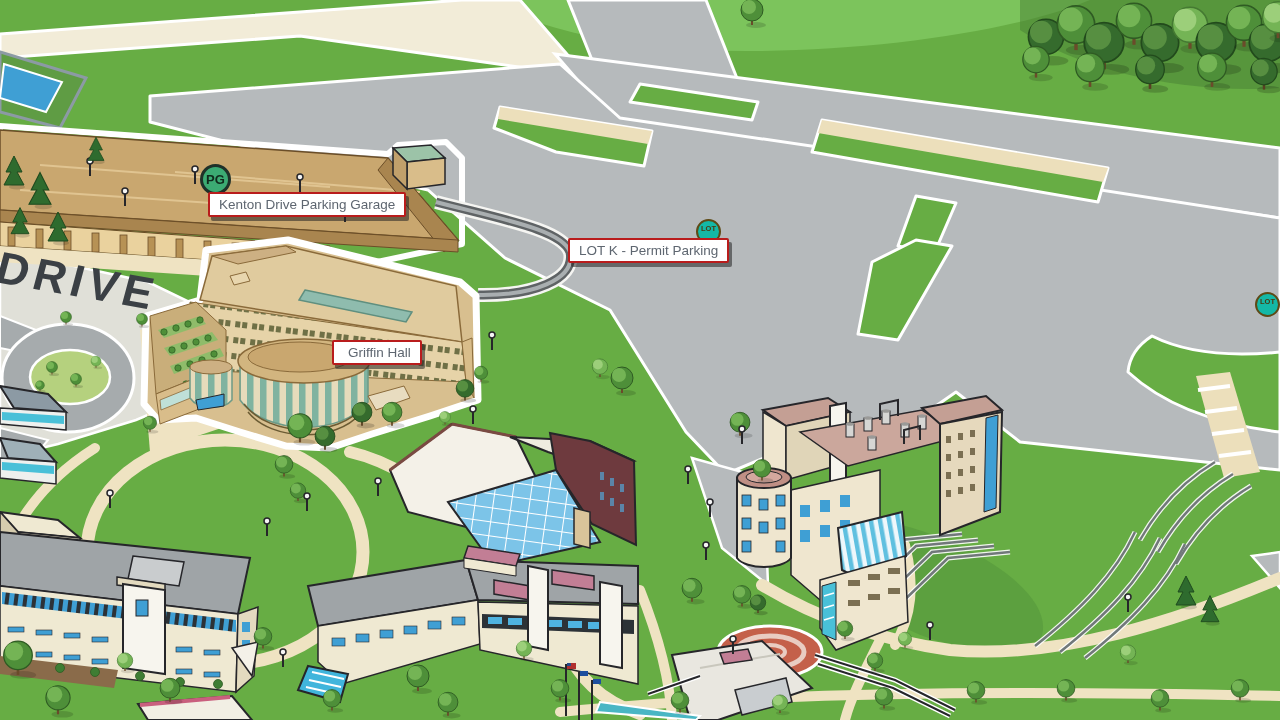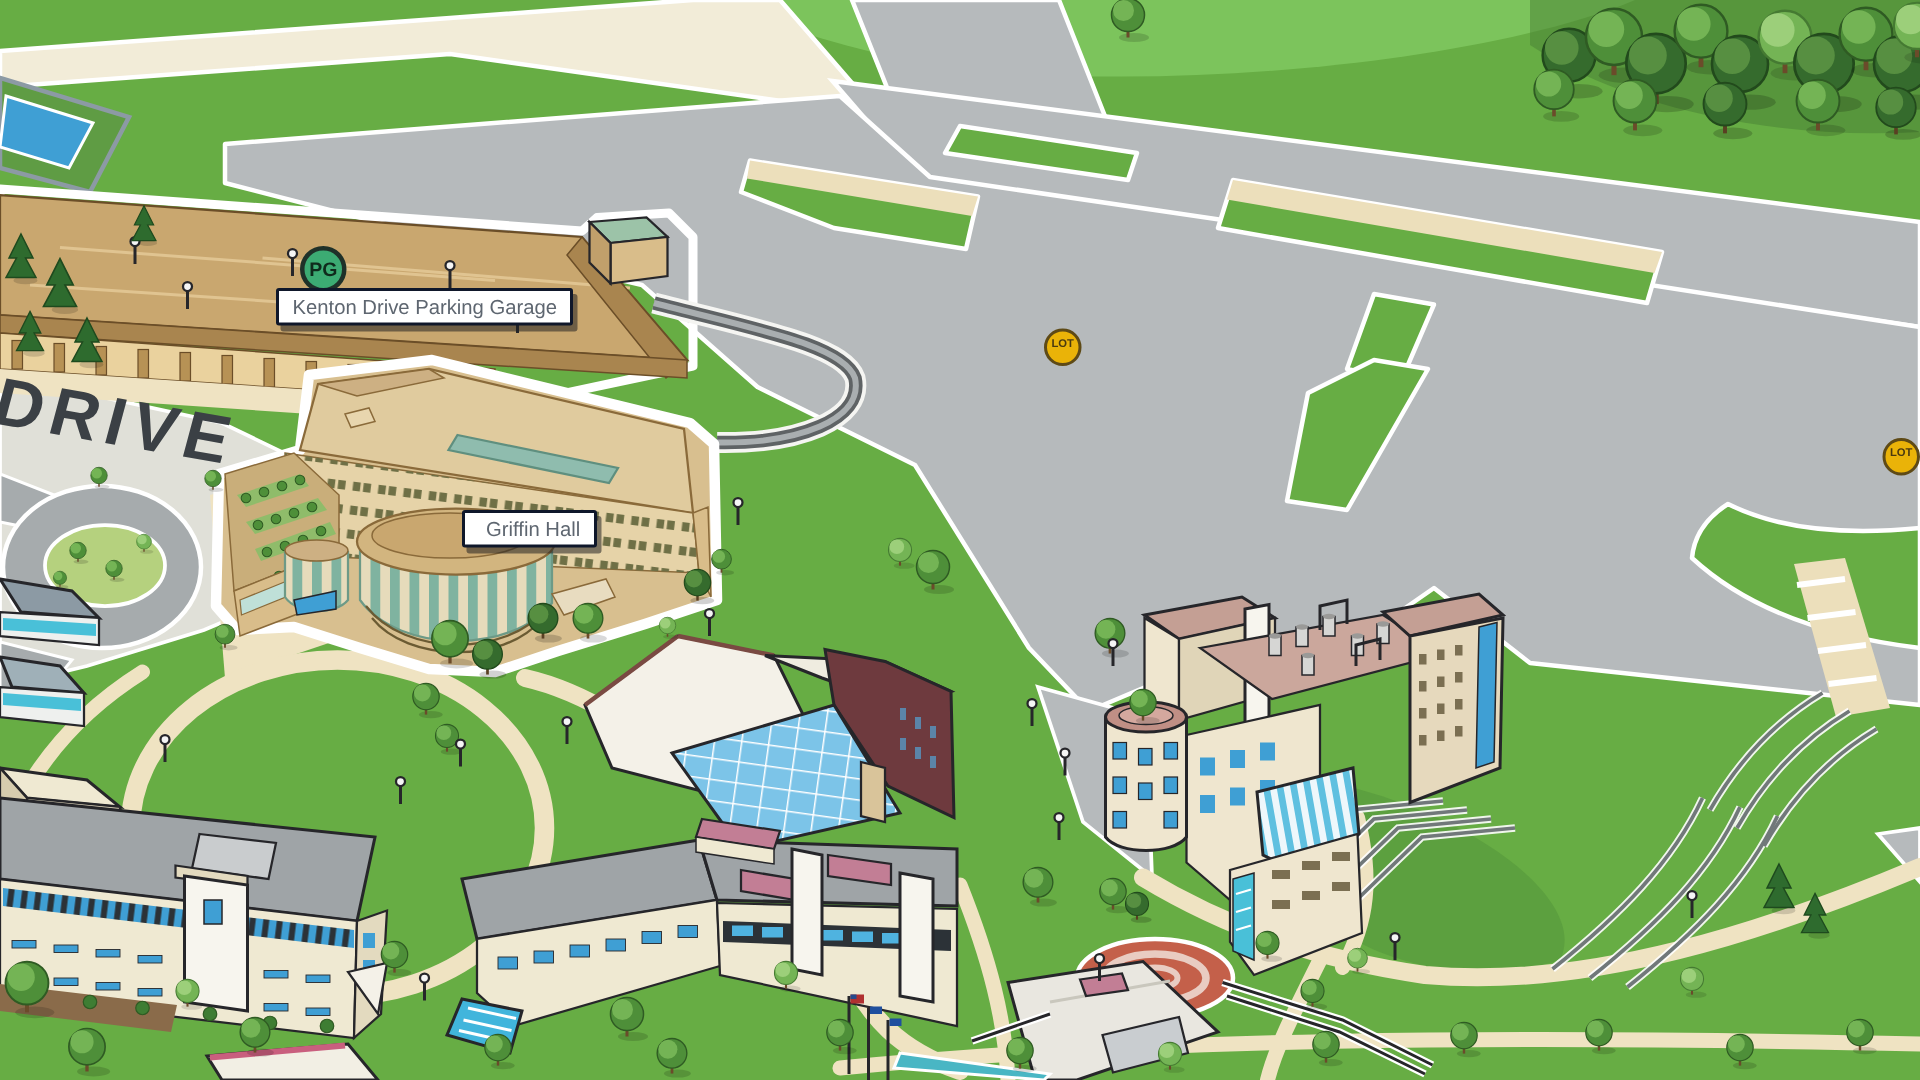--- a/index.html
+++ b/index.html
@@ -1,26 +1,26 @@
 <!DOCTYPE html>
 <html><head>
 <meta charset="utf-8">
 <style>
   html,body{margin:0;padding:0;background:#222;}
   #stage{position:relative;width:1280px;height:720px;overflow:hidden;
          font-family:"Liberation Sans",sans-serif;background:#67ad44;}
   #map-art{position:absolute;left:0;top:0;width:1280px;height:720px;display:block;}
-  .map-label{position:absolute;background:#fff;border:2px solid #0f172a;border-radius:2px;
+  .map-label{position:absolute;background:#fff;border:2px solid #b91c1c;border-radius:2px;
     box-shadow:3px 4px 0 rgba(35,35,35,.55);padding:3px 9px;white-space:nowrap;
-    font-size:13.5px;color:#5e6670;z-index:6;cursor:pointer;}
+    font-size:13.5px;color:#5e6670;z-index:6;cursor:pointer;margin-left:24px;}
   .badge{position:absolute;border-radius:50%;display:flex;align-items:center;justify-content:center;
     font-weight:bold;box-sizing:border-box;cursor:pointer;margin-left:27px;}
   .badge-pg{left:173px;top:164px;width:31px;height:31px;background:#3cab73;border:3px solid #1f3129;
     color:#0f2a1c;font-size:13px;z-index:6;}
-  .badge-lot{width:25px;height:25px;background:#eab308;border:2px solid #5e4a16;color:#4a3a10;
+  .badge-lot{width:25px;height:25px;background:#14b8a6;border:2px solid #5e4a16;color:#4a3a10;
     font-size:7.5px;z-index:5;align-items:flex-start;padding-top:3px;}
   #lbl-garage{left:184px;top:192px;}
   #lbl-griffin{left:308px;top:340px;padding-left:14px;}
   #lbl-lotk{left:544px;top:238px;}
   #lbl-lotl{left:1106px;top:311px;}
   #badge-lotk{left:669px;top:219px;}
   #badge-lotl{left:1228px;top:292px;}
   #road-drive{position:absolute;left:4px;top:242px;font-size:45px;font-weight:bold;color:#3b4045;
     letter-spacing:5px;transform:rotate(10deg) skewX(-5deg);transform-origin:left top;z-index:4;}
 </style>
@@ -569,13 +569,14 @@
 </svg>
 
 <div id="road-drive">DRIVE</div>
 
 <div class="badge badge-pg" id="badge-pg">PG</div>
 <div class="badge badge-lot" id="badge-lotk">LOT</div>
 <div class="badge badge-lot" id="badge-lotl">LOT</div>
 
 <div class="map-label" id="lbl-garage">Kenton Drive Parking Garage</div>
 <div class="map-label" id="lbl-griffin">Griffin Hall</div>
+<div class="map-label" id="lbl-lotk">LOT K - Permit Parking</div>
 </div>
 
 </body></html>

